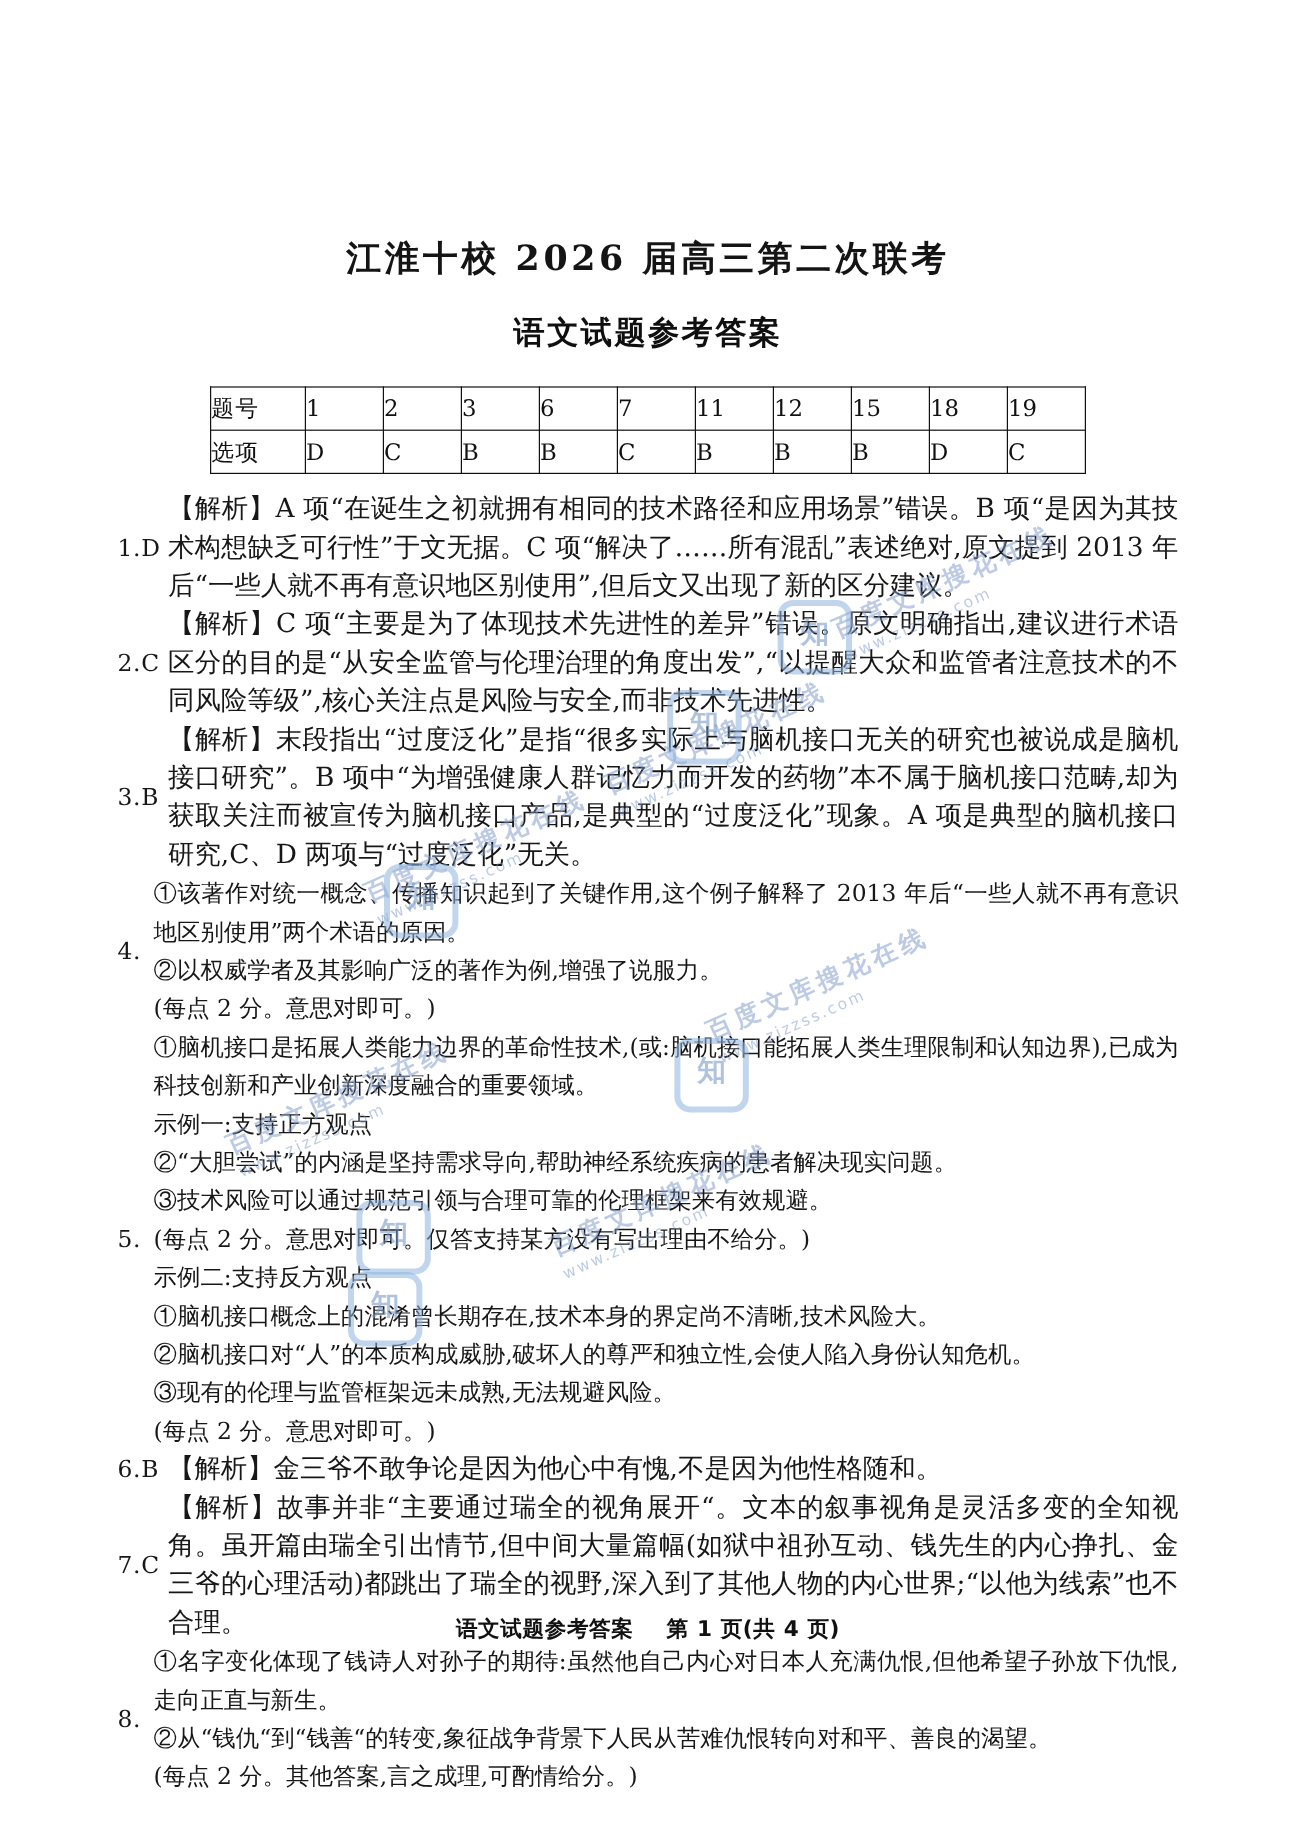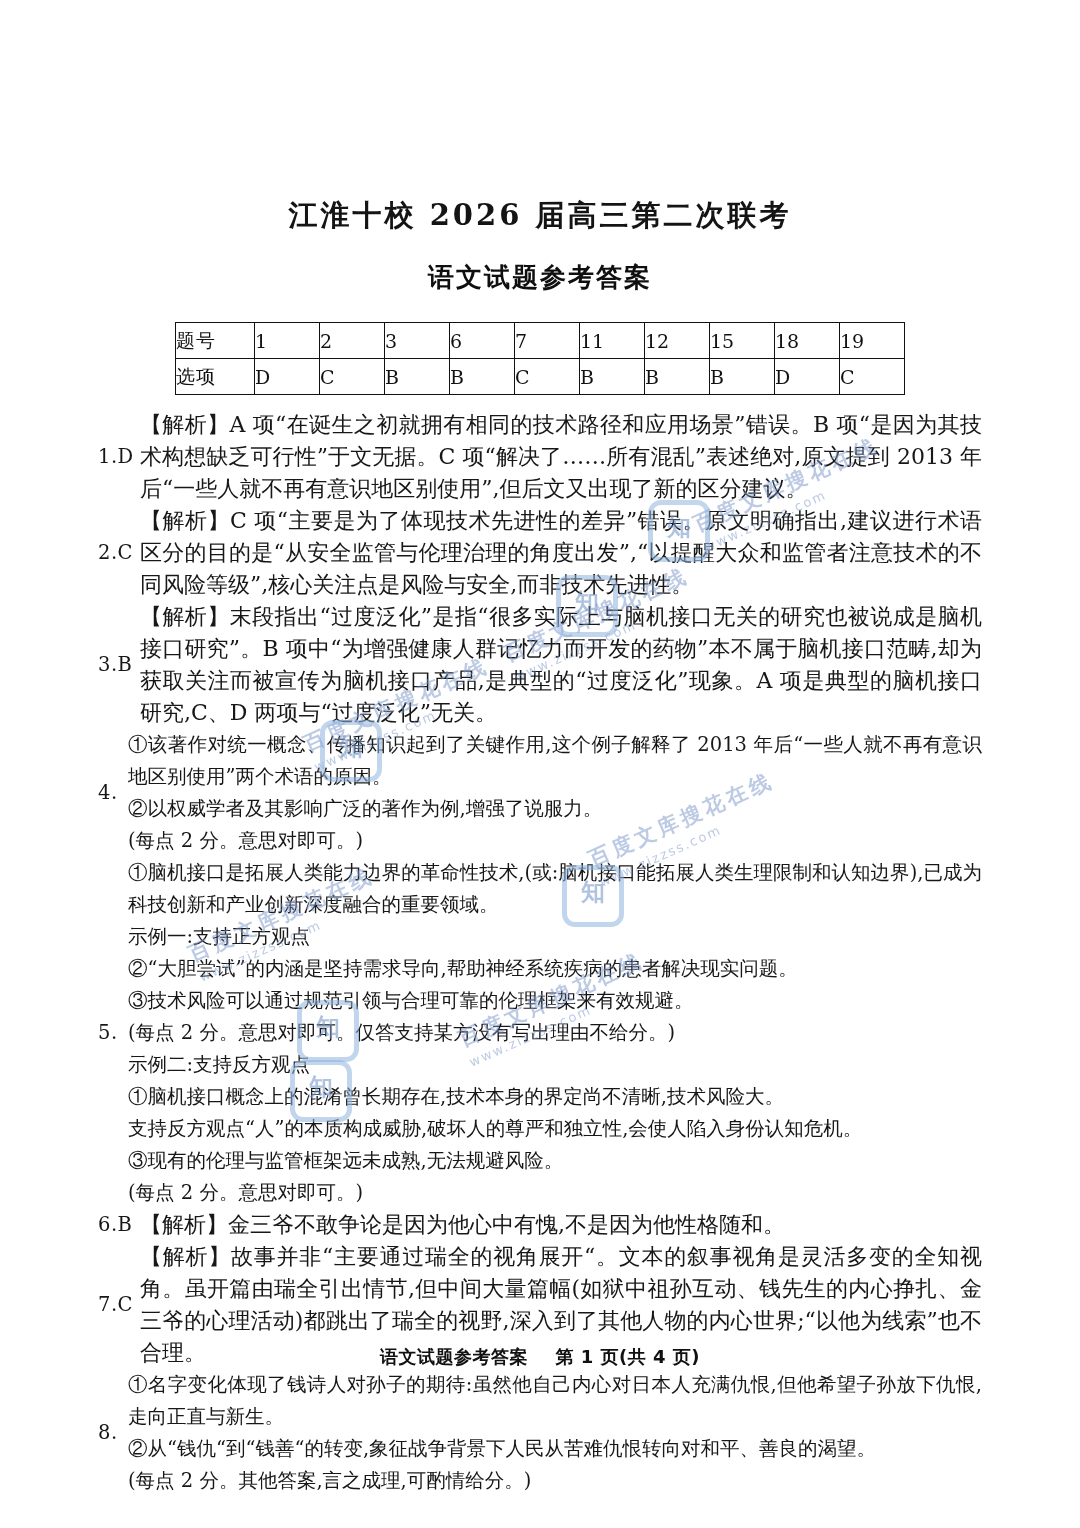--- a/index.html
+++ b/index.html
@@ -246,21 +246,21 @@
     <div class="item">
       <div class="item-num wide">5.</div>
       <div class="item-body">
         <p class="sub">①脑机接口是拓展人类能力边界的革命性技术,(或:脑机接口能拓展人类生理限制和认知边界),已成为科技创新和产业创新深度融合的重要领域。</p>
         <p class="sub">示例一:支持正方观点</p>
         <p class="sub">②“大胆尝试”的内涵是坚持需求导向,帮助神经系统疾病的患者解决现实问题。</p>
         <p class="sub">③技术风险可以通过规范引领与合理可靠的伦理框架来有效规避。</p>
         <p class="sub">(每点 2 分。意思对即可。仅答支持某方没有写出理由不给分。)</p>
         <p class="sub">示例二:支持反方观点</p>
         <p class="sub">①脑机接口概念上的混淆曾长期存在,技术本身的界定尚不清晰,技术风险大。</p>
-        <p class="sub">支持反方观点“人”的本质构成威胁,破坏人的尊严和独立性,会使人陷入身份认知危机。</p>
+        <p class="sub">②脑机接口对“人”的本质构成威胁,破坏人的尊严和独立性,会使人陷入身份认知危机。</p>
         <p class="sub">③现有的伦理与监管框架远未成熟,无法规避风险。</p>
         <p class="sub">(每点 2 分。意思对即可。)</p>
       </div>
     </div>
 
     <div class="item">
       <div class="item-num">6.B</div>
       <div class="item-body">
         <p class="para">【解析】金三爷不敢争论是因为他心中有愧,不是因为他性格随和。</p>
       </div>

